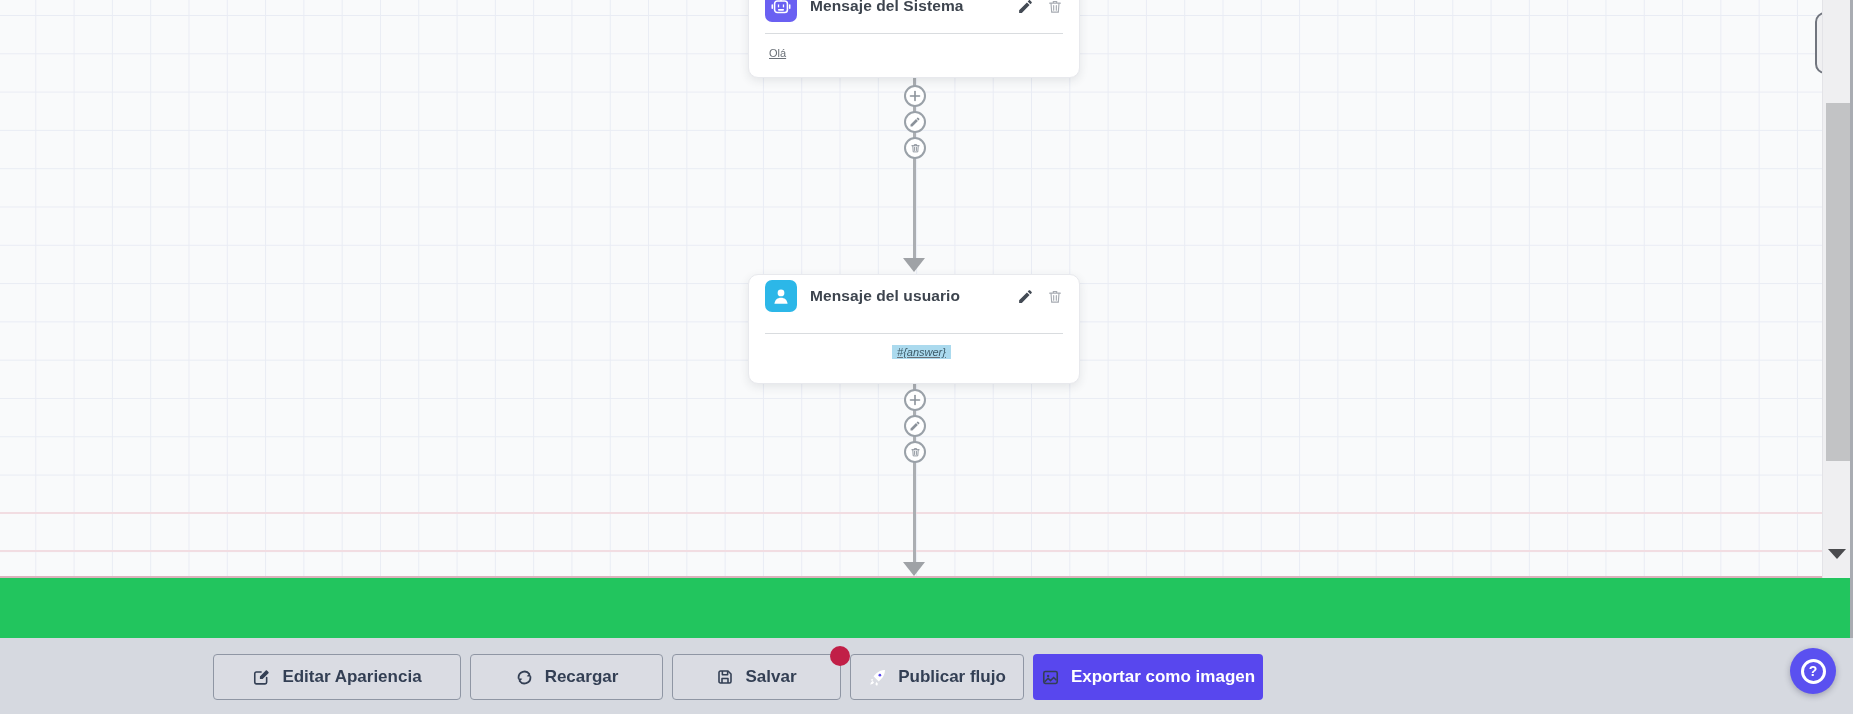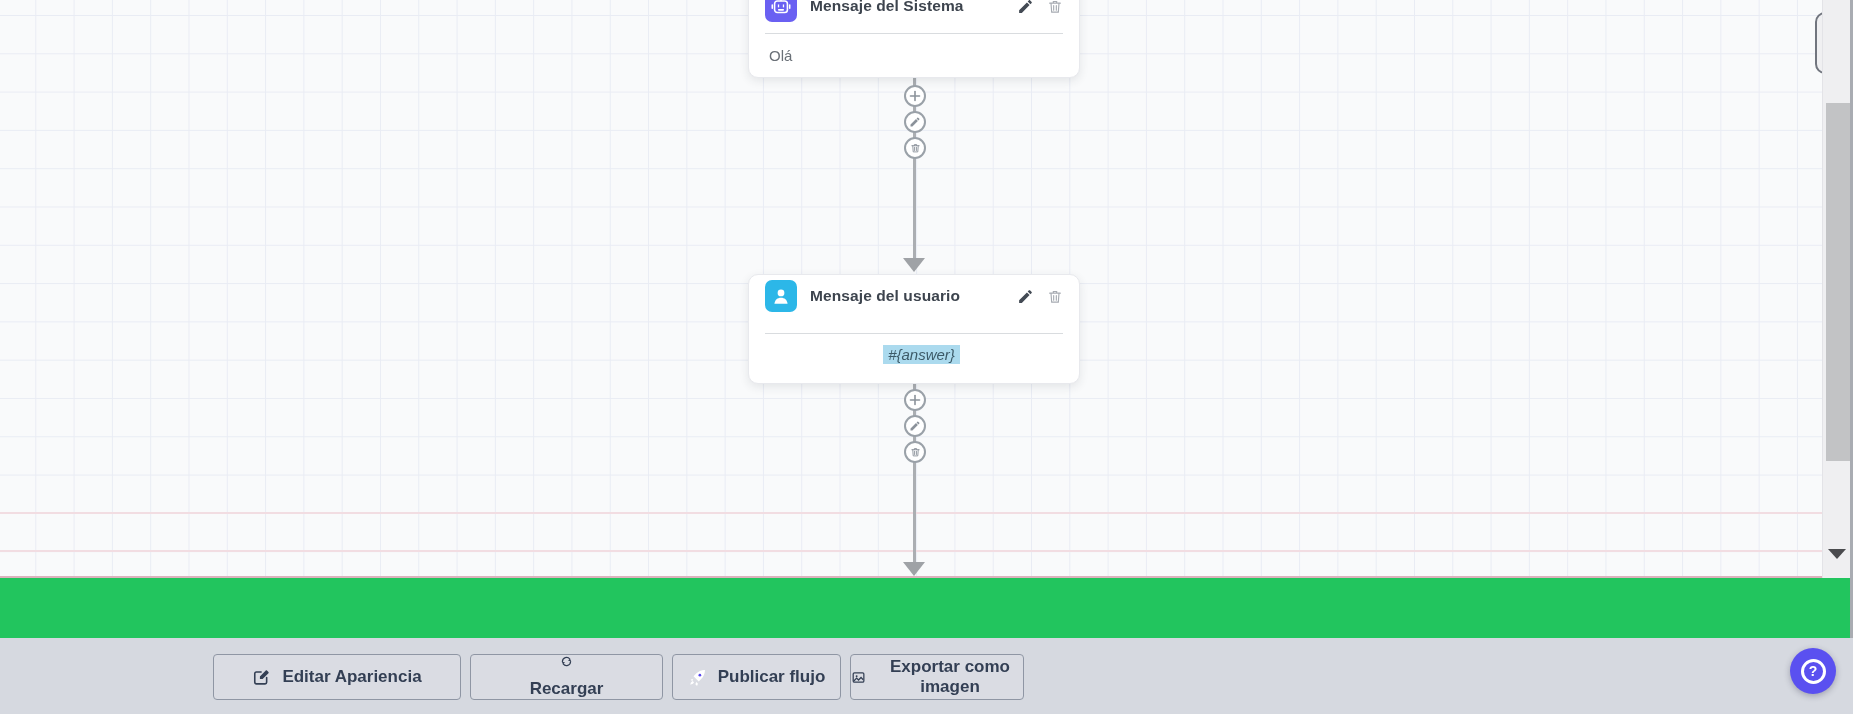--- a/index.html
+++ b/index.html
@@ -35,21 +35,21 @@
   .node-user   .node-header { top:4px; }
   .node-icon { width:32px; height:32px; border-radius:7px; display:flex; align-items:center; justify-content:center; flex:0 0 32px; }
   .node-icon.robot { background:#6a60f2; }
   .node-icon.user  { background:#2cb7e8; }
   .node-title { margin-left:13px; font-size:15.5px; font-weight:bold; color:#3d444e; letter-spacing:.1px; flex:1 1 auto; }
   .node-actions { display:flex; align-items:center; gap:13px; }
   .node-actions .act { cursor:pointer; display:flex; }
   .node-divider { position:absolute; left:16px; right:16px; height:1px; background:#d9dcdf; }
   .node-system .node-divider { top:72px; }
   .node-user   .node-divider { top:58px; }
-  .node-body { position:absolute; left:20px; right:5px; font-size:15px; color:#6a7077; }
+  .node-body { position:absolute; left:20px; right:5px; font-size:11px; color:#6a7077;text-decoration:underline; }
   .node-system .node-body { top:86px; text-align:left; }
   .node-user   .node-body { top:71px; text-align:center; }
   .hl { background:#abdaee; color:#3c5a68; font-style:italic; padding:1px 5px; }
 
   
   .conn-line { position:absolute; width:3px; background:#abaeb2; left:913px; }
   .conn1 { top:78px;  height:181px; }
   .conn2 { top:384px; height:180px; }
   .arrow-down { position:absolute; left:903px; width:0; height:0;
     border-left:11px solid transparent; border-right:11px solid transparent;
@@ -77,21 +77,21 @@
   
   .toolbar { position:absolute; left:0; top:638px; width:1853px; height:76px; background:#d6d9e0; }
   .toolbar-row { position:absolute; left:213px; top:16px; display:flex; gap:9px; }
   .tb-btn {
     height:46px; display:flex; align-items:center; justify-content:center;
     background:#dadce3; border:1px solid #8f96a4; border-radius:4px;
     font-family:"Liberation Sans", sans-serif; font-size:17px; font-weight:bold; color:#333f54;
     cursor:pointer; gap:11px;
   }
   .tb-btn:nth-child(1){width:248px;}
-  .tb-btn:nth-child(2){width:193px;flex-direction:column;}
+  .tb-btn:nth-child(2){width:193px;}
   .tb-btn:nth-child(3){width:169px; position:relative;}
   .tb-btn:nth-child(4){width:174px;}
   .tb-btn:nth-child(5){width:230px; background:#5847ee; border:none; color:#ffffff;}
   .tb-btn:nth-child(6){width:308px;margin-top:32px;}
   .badge-dot { position:absolute; right:-10px; top:-9px; width:20px; height:20px;
     border-radius:50%; background:#c11f47; }
 
   
   .help-btn { position:absolute; left:1790px; top:648px; width:46px; height:46px; border-radius:50%;
     background:#5a50f0; display:flex; align-items:center; justify-content:center;
@@ -226,20 +226,29 @@
       </button>
       <button class="tb-btn">
         <svg width="19" height="19" viewBox="0 0 24 24" fill="none" stroke="#333f54" stroke-width="2.3" stroke-linecap="round">
           <path d="M19.5 12a7.5 7.5 0 0 1-13.6 4.4"></path>
           <path d="M4.5 12a7.5 7.5 0 0 1 13.6-4.4"></path>
           <path fill="#333f54" stroke="none" d="M3.2 12.6l2.6 4.4 3.4-3.4zM20.8 11.4l-2.6-4.4-3.4 3.4z"></path>
         </svg>
         <span>Recargar</span>
       </button>
       <button class="tb-btn">
+        <svg width="18" height="18" viewBox="0 0 24 24" fill="none" stroke="#333f54" stroke-width="2.1" stroke-linejoin="round">
+          <path d="M4 6a2 2 0 0 1 2-2h10l4 4v10a2 2 0 0 1-2 2H6a2 2 0 0 1-2-2z"></path>
+          <path d="M8.5 4v5h7V4"></path>
+          <path d="M8 20v-6h8v6"></path>
+        </svg>
+        <span>Salvar</span>
+        <span class="badge-dot"></span>
+      </button>
+      <button class="tb-btn">
         <svg width="19" height="19" viewBox="0 0 24 24" fill="#ffffff">
           <path d="M21.5 2.5c-4.8.2-8.6 2-11.2 4.6L7 10.4l6.6 6.6 3.3-3.3c2.6-2.6 4.4-6.4 4.6-11.2z"></path>
           <circle cx="15" cy="9" r="1.7" fill="#5847ee"></circle>
           <path d="M6.3 13.5l-2.9 1.2 2.1 2.1zM10.5 17.7l-1.2 2.9 2.1 2.1 1.2-2.9zM7.6 18.1c-.9 2-2.8 2.7-4.6 2.9.2-1.8.9-3.7 2.9-4.6z"></path>
         </svg>
         <span>Publicar flujo</span>
       </button>
       <button class="tb-btn">
         <svg width="19" height="19" viewBox="0 0 24 24" fill="none" stroke="#333f54" stroke-width="2">
           <rect x="3.5" y="4.5" width="17" height="15" rx="2"></rect>

